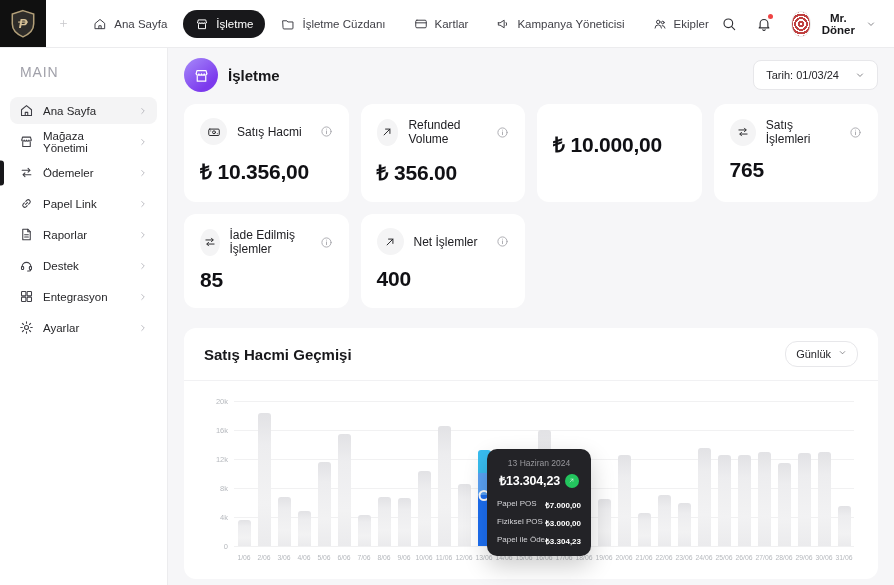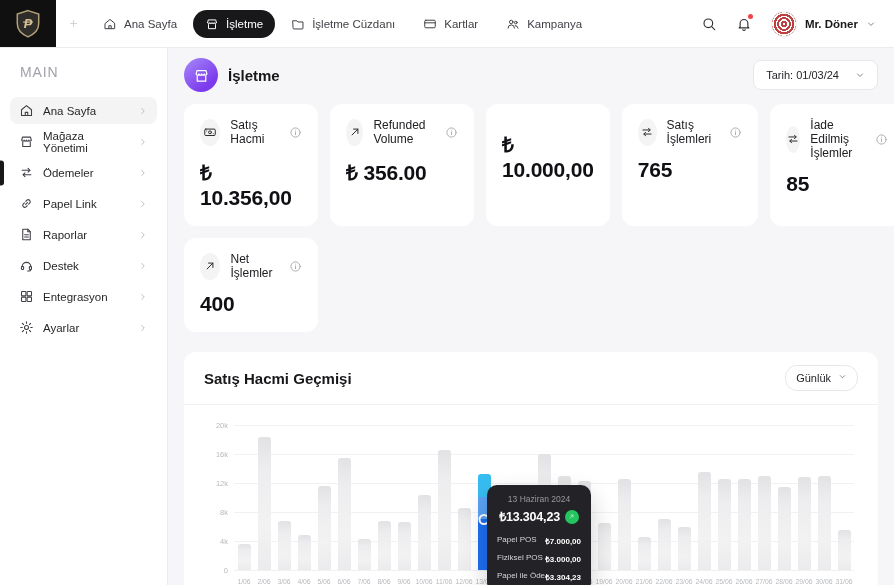--- a/index.html
+++ b/index.html
@@ -46,21 +46,21 @@
   .page-head { display: flex; align-items: center; justify-content: space-between; margin-bottom: 12px; }
   .page-title-wrap { display: flex; align-items: center; gap: 10px; }
   .purple-ic { width: 34px; height: 34px; border-radius: 50%; color: #fff;
                background: linear-gradient(140deg, #a78bfa, #7c3aed 75%); display: flex; align-items: center; justify-content: center; }
   .purple-ic .ic { width: 17px; height: 17px; }
   .page-title { font-size: 15px; font-weight: 700; color: #18181b; }
   .date-select { display: flex; align-items: center; gap: 16px; background: #fff; border: 1px solid #e7e7ea;
                  border-radius: 8px; padding: 8px 12px; font-size: 11px; color: #26262a; }
   .date-select .chev { width: 10px; height: 10px; color: #55555b; }
 
-  .stats-grid { display: grid; grid-template-columns: repeat(5, 1fr); gap: 12px; }
+  .stats-grid { display: grid; grid-template-columns: repeat(4, 1fr); gap: 12px; }
   .stat-card { background: #fff; border-radius: 12px; padding: 14px 16px 16px; }
   .stat-head { display: flex; align-items: center; gap: 10px; }
   .stat-ic { width: 27px; height: 27px; border-radius: 50%; background: #f4f4f5; color: #2a2a2e;
              display: flex; align-items: center; justify-content: center; }
   .stat-ic .ic { width: 14px; height: 14px; }
   .stat-label { font-size: 12px; color: #202024; }
   .stat-info { margin-left: auto; color: #a8a8ad; width: 13px; height: 13px; background: none; border: none; padding: 0; }
   .stat-value { font-size: 21px; font-weight: 600; color: #101014; margin-top: 12px; letter-spacing: -.2px; }
 
   
@@ -152,27 +152,36 @@
           <svg viewBox="0 0 24 24" fill="none" stroke="currentColor" stroke-width="1.7" stroke-linecap="round" stroke-linejoin="round">
             <rect x="3" y="5.5" width="18" height="13" rx="2"></rect>
             <path d="M3 10h18"></path>
           </svg>
         </span>
         <span>Kartlar</span>
       </button>
       <button class="nav-item">
         <span class="ic" style="width:14px;height:14px">
           <svg viewBox="0 0 24 24" fill="none" stroke="currentColor" stroke-width="1.7" stroke-linecap="round" stroke-linejoin="round">
+            <path d="M4 10v4h3l7 4.5v-13L7 10H4Z"></path>
+            <path d="M17.5 9.5a4.2 4.2 0 0 1 0 5.2"></path>
+          </svg>
+        </span>
+        <span>Kampanya Yöneticisi</span>
+      </button>
+      <button class="nav-item">
+        <span class="ic" style="width:14px;height:14px">
+          <svg viewBox="0 0 24 24" fill="none" stroke="currentColor" stroke-width="1.7" stroke-linecap="round" stroke-linejoin="round">
             <circle cx="9" cy="8.5" r="3"></circle>
             <path d="M3.5 19a5.5 5.5 0 0 1 11 0"></path>
             <circle cx="16.8" cy="9.5" r="2.3"></circle>
             <path d="M15.8 14.6a5 5 0 0 1 4.8 4.4"></path>
           </svg>
         </span>
-        <span>Kampanya</span>
+        <span>Ekipler</span>
       </button>
     </nav>
   <div class="nav-right">
     <button class="icon-btn ic">
         <svg viewBox="0 0 24 24" fill="none" stroke="currentColor" stroke-width="1.7" stroke-linecap="round" stroke-linejoin="round">
           <circle cx="11" cy="11" r="6.5"></circle>
           <path d="m16 16 4.5 4.5"></path>
         </svg>
       </button>
     <button class="icon-btn">
@@ -470,21 +479,21 @@
         <span class="ic chev">
             <svg viewBox="0 0 24 24" fill="none" stroke="currentColor" stroke-width="1.7" stroke-linecap="round" stroke-linejoin="round">
               <path d="m6 9.5 6 6 6-6"></path>
             </svg>
           </span>
       </button>
     </div>
     <div class="chart-divider"></div>
     <div class="chart-body">
       <div class="chart" id="chart">
-        <div class="tooltip" id="tooltip" style="left: calc(40.81% + 16.1246px); top: 64px;">
+        <div class="tooltip" id="tooltip" style="left: calc(40.81% + 16.1246px); top: 52px;">
           <div class="tt-date">13 Haziran 2024</div>
           <div class="tt-total-row">
             <span class="tt-total">₺13.304,23</span>
             <span class="tt-badge">
               <span class="ic">
                   <svg viewBox="0 0 24 24" fill="none" stroke="currentColor" stroke-width="1.7" stroke-linecap="round" stroke-linejoin="round">
                     <path d="M7 17 17 7"></path>
                     <path d="M9.5 7H17v7.5"></path>
                   </svg>
                 </span>

